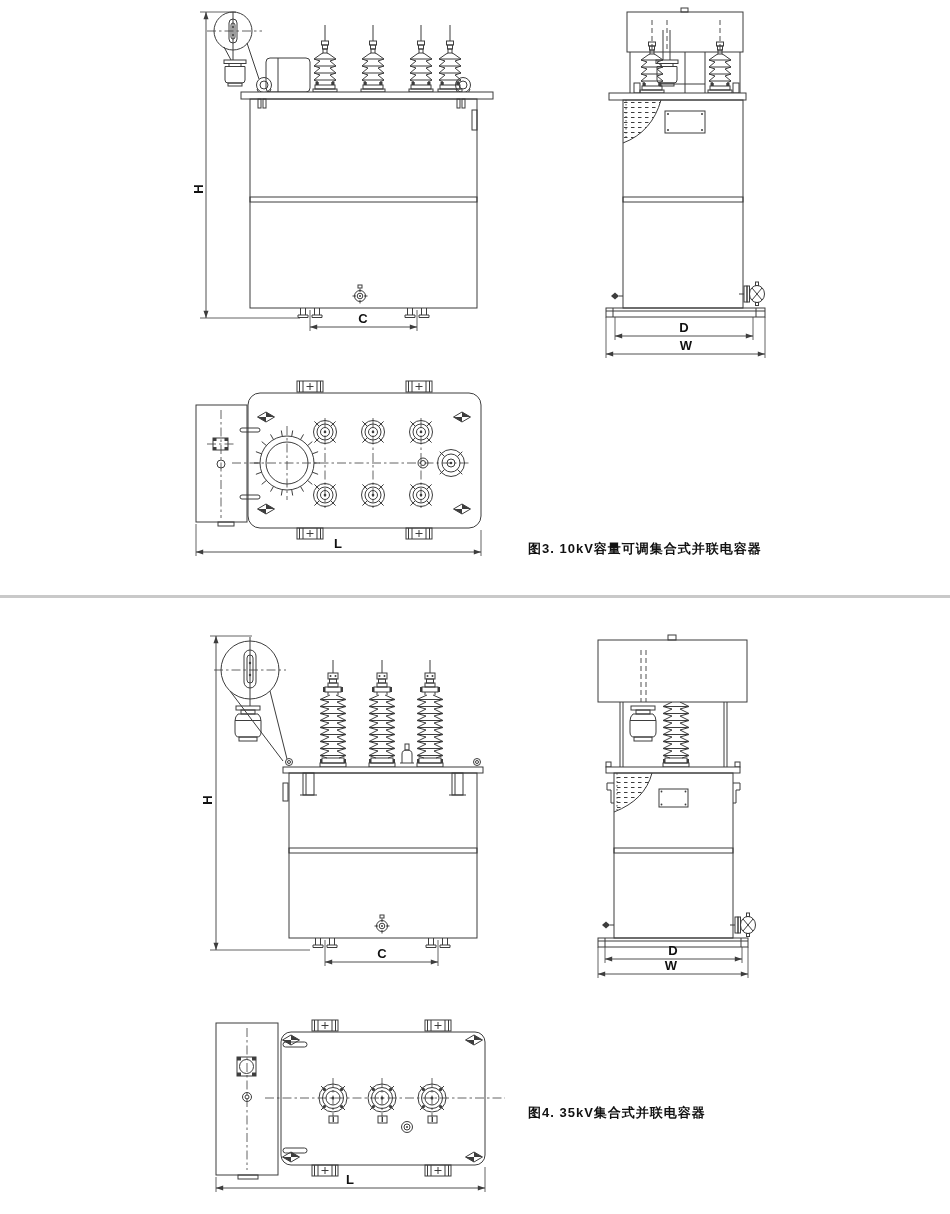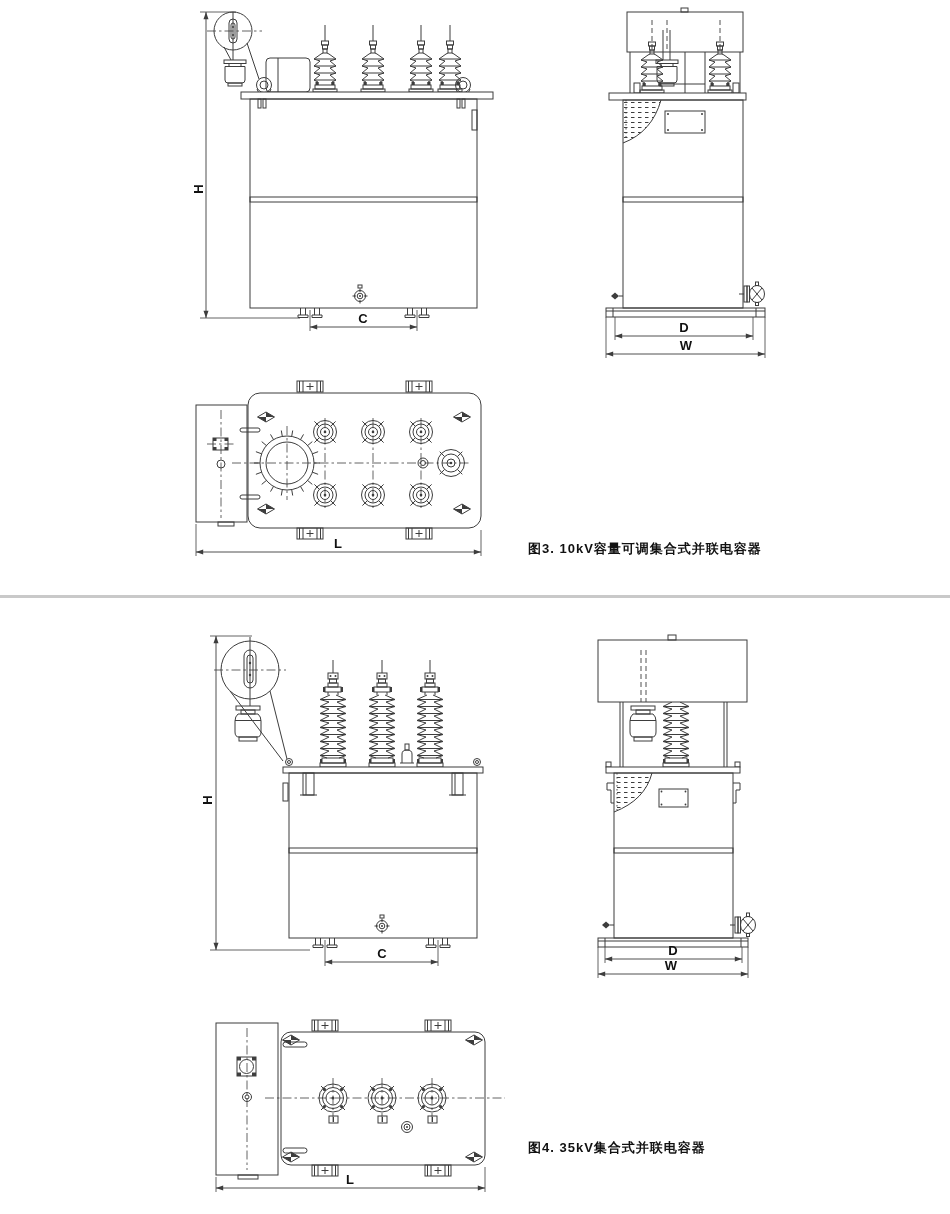--- a/index.html
+++ b/index.html
@@ -473,15 +473,15 @@
     <line class="ext" x1="485" y1="1167" x2="485" y2="1192"></line>
     <line class="dim" x1="216" y1="1188" x2="485" y2="1188" marker-start="url(#arrow)" marker-end="url(#arrow)"></line>
     <text class="dimtext" x="350" y="1184">L</text>
   </g>
 </g>
 </svg>
 
 <div class="divider" style="top:595px"></div>
 
 <div class="caption" style="left:528px;top:540px">图3.  10kV容量可调集合式并联电容器</div>
-<div class="caption" style="left:528px;top:1139px">图4.  35kV集合式并联电容器</div>
+<div class="caption" style="left:528px;top:1104px">图4.  35kV集合式并联电容器</div>
 
 </div>
 
 </body></html>

